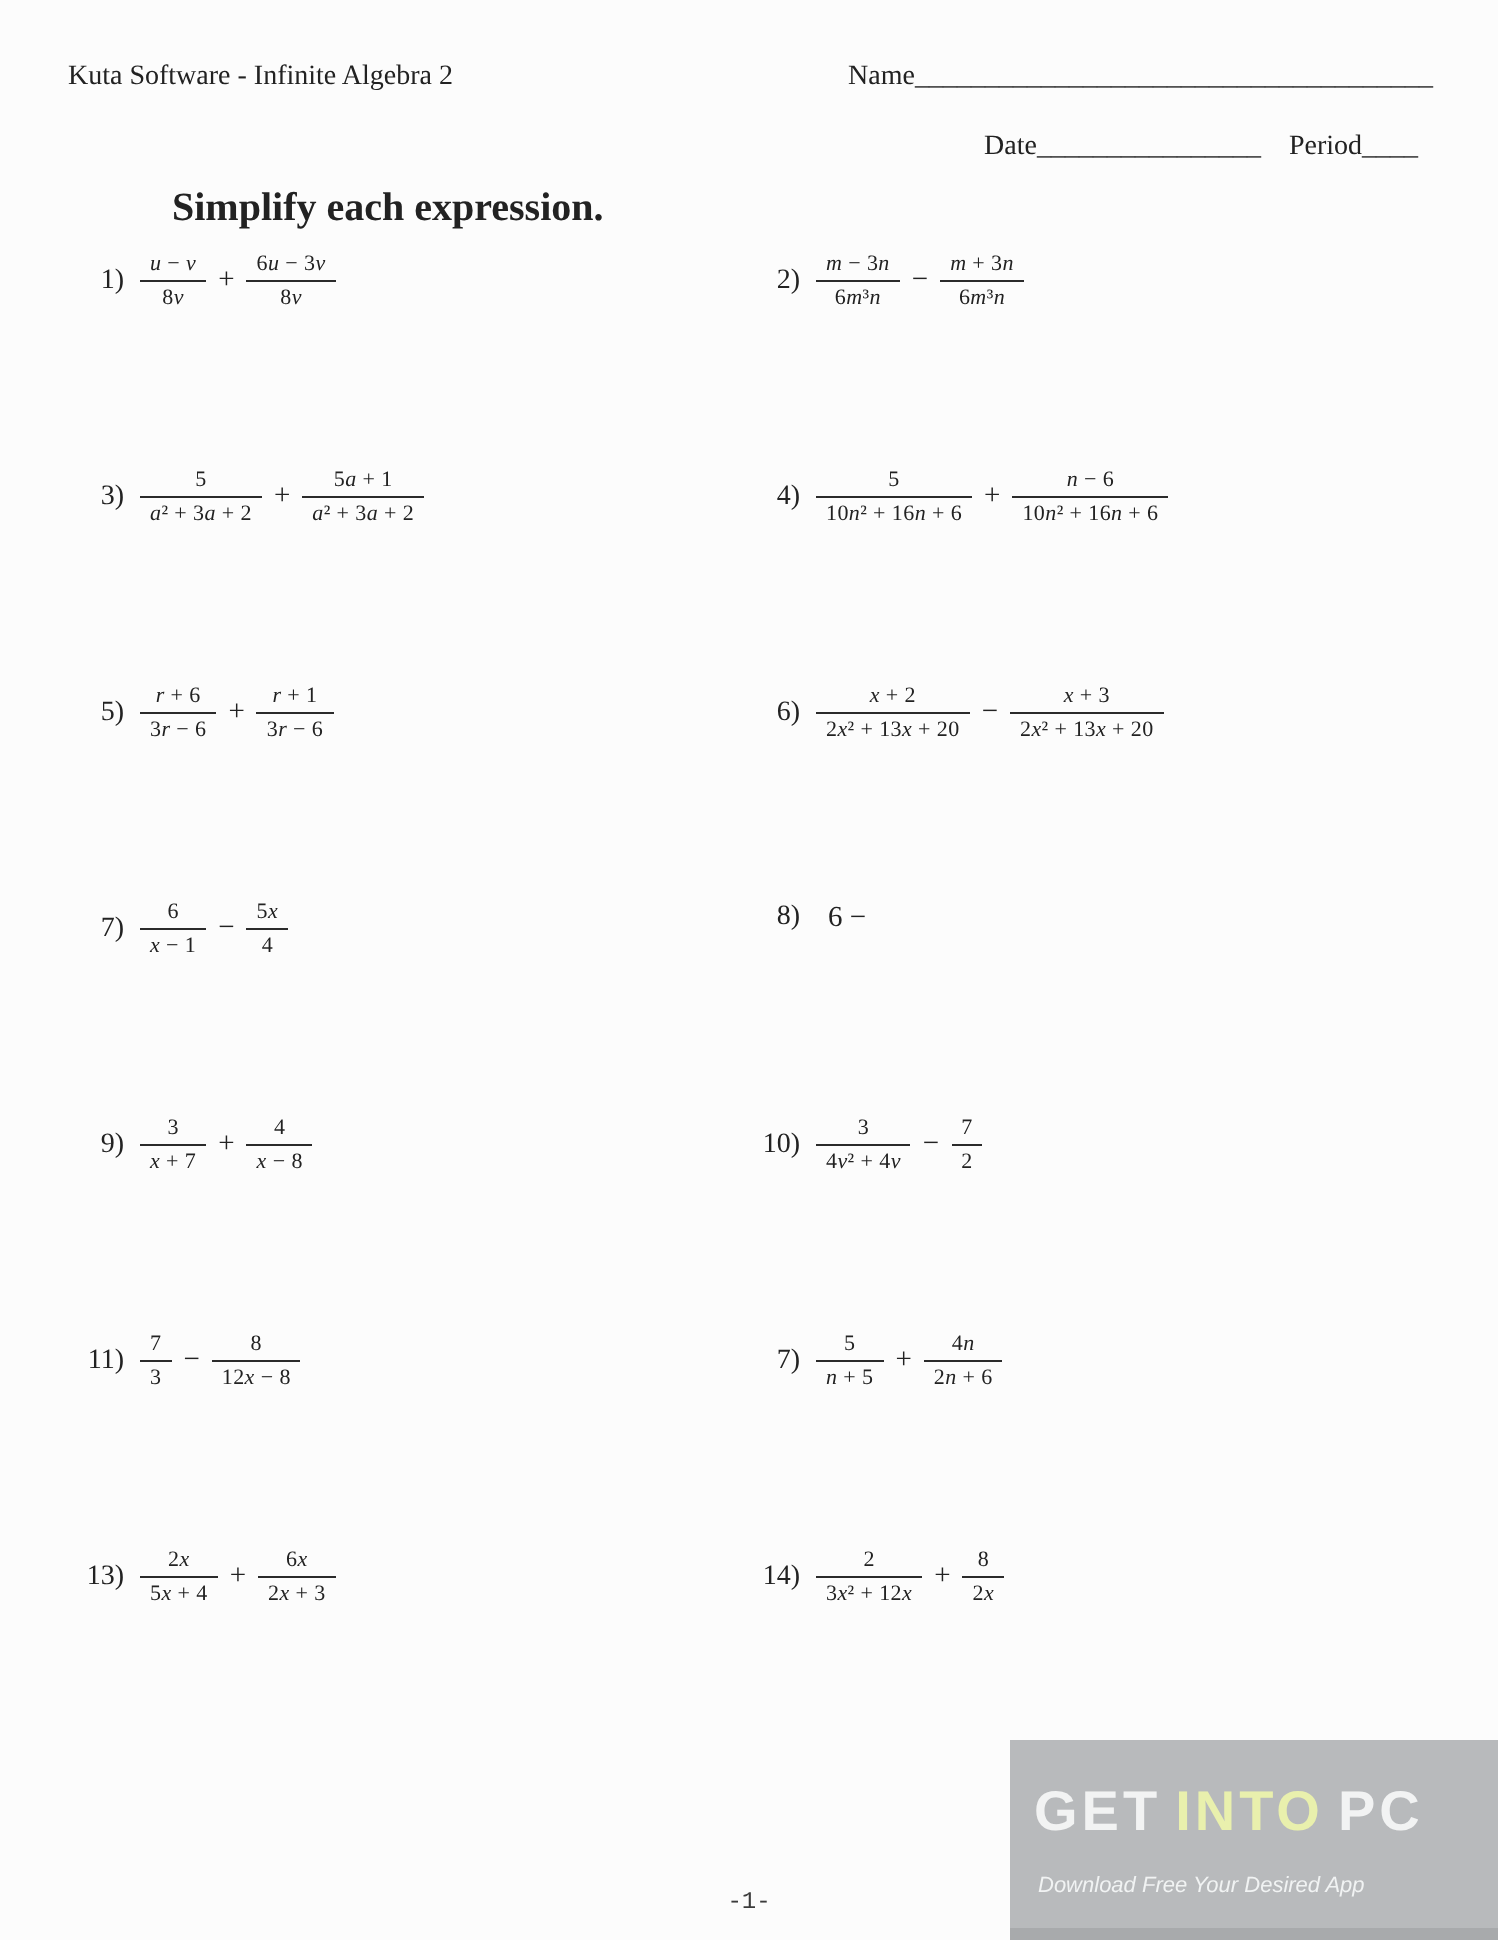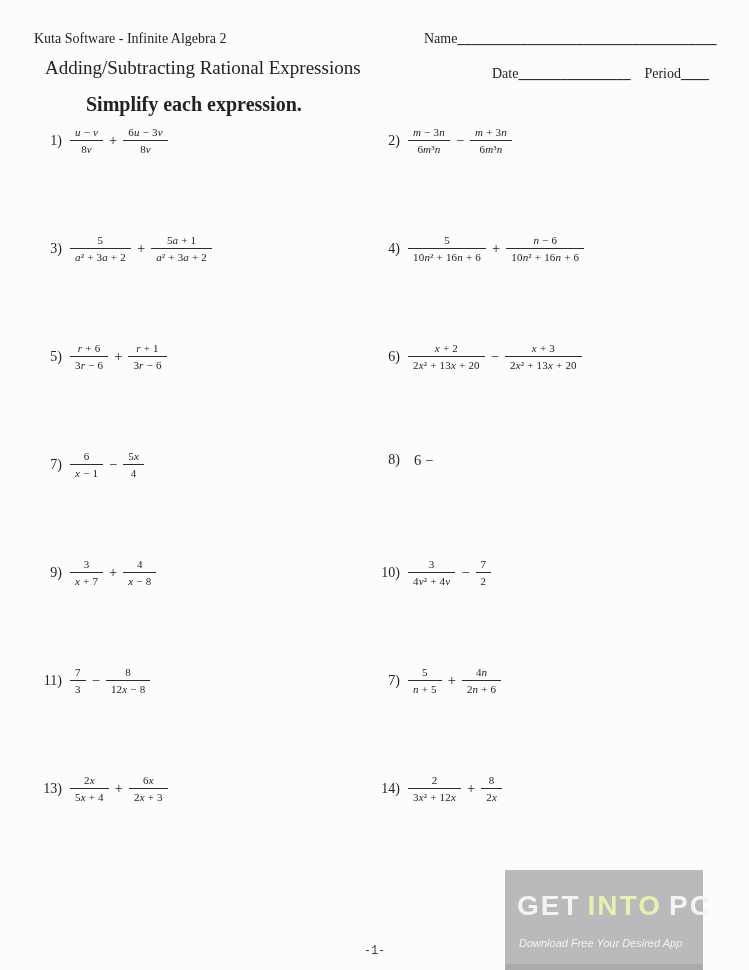--- a/index.html
+++ b/index.html
@@ -7,59 +7,58 @@
     position:relative; width:749px; height:970px; margin:0 auto;
     background:#fcfcfc; color:#222;
     font-family:"Liberation Serif", serif; overflow:hidden;
   }
   .course { position:absolute; left:34px; top:31px; font-size:14px; }
   .name-block { position:absolute; left:424px; top:31px; font-size:14px; white-space:nowrap; }
   .title { position:absolute; left:45px; top:57px; font-size:19px; }
   .date-block { position:absolute; left:492px; top:66px; font-size:14px; white-space:nowrap; }
   .period-label { margin-left:14px; }
   .instructions { position:absolute; left:46px; top:93px; font-size:20px; font-weight:bold;margin-left:40px; }
-  .uline { letter-spacing:0;font-weight:bold; }
+  .uline { letter-spacing:0; }
 
   .problems {
     position:absolute; left:40px; top:122px; width:705px;
     display:grid; grid-template-columns:338px 1fr; grid-auto-rows:108px;
   }
   .problem-cell { padding-top:4px; white-space:nowrap; }
   .pline { display:inline-block; }
   .pnum { display:inline-block; vertical-align:middle; min-width:22px; text-align:right; margin-right:8px; font-size:14px; }
   .frac { display:inline-block; vertical-align:middle; text-align:center; font-size:11px; letter-spacing:0.2px; }
   .frac .fnum { display:block; padding:0 5px 2px; }
   .frac .fden { display:block; border-top:1px solid #2b2b2b; padding:2px 5px 0; }
   .op { display:inline-block; vertical-align:middle; font-size:14.5px; margin:0 6px; }
   .pline i { font-style:italic; }
 
   .page-num {
     position:absolute; left:0; right:0; top:944px; text-align:center;
     font-family:"Liberation Mono", monospace; font-size:12px; color:#3c3c3c;
   }
 
   .watermark {
-    position:absolute; left:505px; top:870px; width:198px; height:100px;
+    position:absolute; left:505px; top:870px; width:244px; height:100px;
     font-family:"Liberation Sans", sans-serif;
   }
   .wm-title { position:absolute; left:12px; top:20px; font-size:28px; font-weight:bold; letter-spacing:2px; white-space:nowrap; }
   .wm-word { margin-right:7px; }
   .wm-tagline { position:absolute; left:14px; top:67px; font-size:11px; font-style:italic; color:#f1f3f3; }
   .wm-strip { position:absolute; left:0; bottom:0; width:100%; height:6px; background:#a8aaac; }
 </style>
 </head>
 <body>
 
 <div class="page">
 
   <div class="course">Kuta Software - Infinite Algebra 2</div>
 
   <div class="name-block"><span>Name</span><span class="uline">_____________________________________</span></div>
 
-  <div class="title">Adding/Subtracting Rational Expressions</div>
 
   <div class="date-block"><span>Date</span><span class="uline">________________</span><span class="period-label">Period</span><span class="uline">____</span></div>
 
   <div class="instructions">Simplify each expression.</div>
 
   <div class="problems">
       <div class="problem-cell"><span class="pline"><span class="pnum">1)</span><span class="frac"><span class="fnum"><i>u</i> − <i>v</i></span><span class="fden">8<i>v</i></span></span><span class="op">+</span><span class="frac"><span class="fnum">6<i>u</i> − 3<i>v</i></span><span class="fden">8<i>v</i></span></span></span></div>
       <div class="problem-cell"><span class="pline"><span class="pnum">2)</span><span class="frac"><span class="fnum"><i>m</i> − 3<i>n</i></span><span class="fden">6<i>m</i>³<i>n</i></span></span><span class="op">−</span><span class="frac"><span class="fnum"><i>m</i> + 3<i>n</i></span><span class="fden">6<i>m</i>³<i>n</i></span></span></span></div>
       <div class="problem-cell"><span class="pline"><span class="pnum">3)</span><span class="frac"><span class="fnum">5</span><span class="fden"><i>a</i>² + 3<i>a</i> + 2</span></span><span class="op">+</span><span class="frac"><span class="fnum">5<i>a</i> + 1</span><span class="fden"><i>a</i>² + 3<i>a</i> + 2</span></span></span></div>
       <div class="problem-cell"><span class="pline"><span class="pnum">4)</span><span class="frac"><span class="fnum">5</span><span class="fden">10<i>n</i>² + 16<i>n</i> + 6</span></span><span class="op">+</span><span class="frac"><span class="fnum"><i>n</i> − 6</span><span class="fden">10<i>n</i>² + 16<i>n</i> + 6</span></span></span></div>

